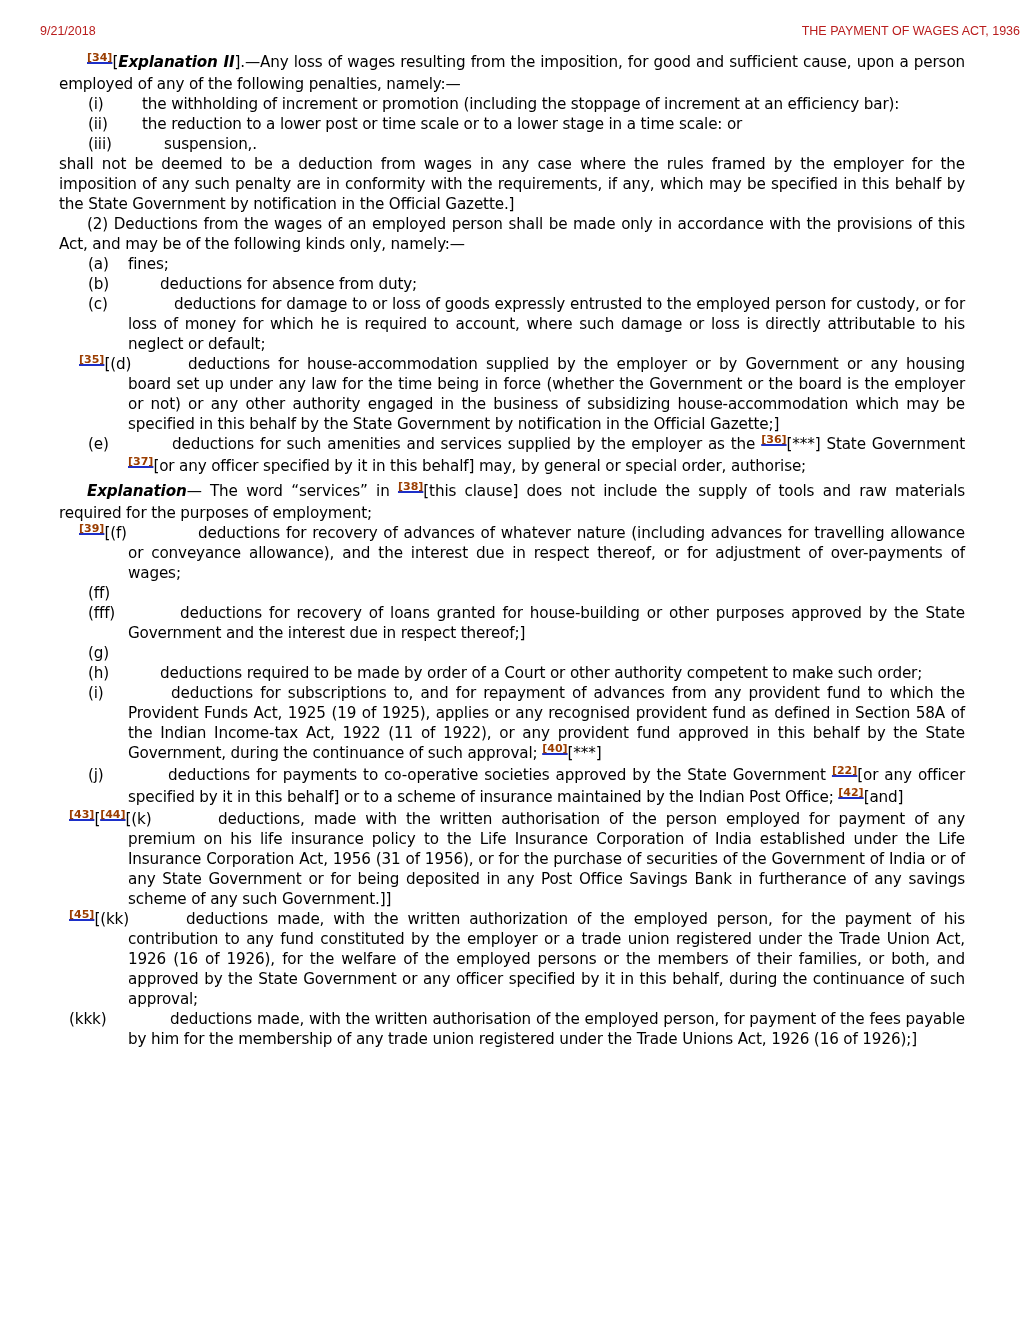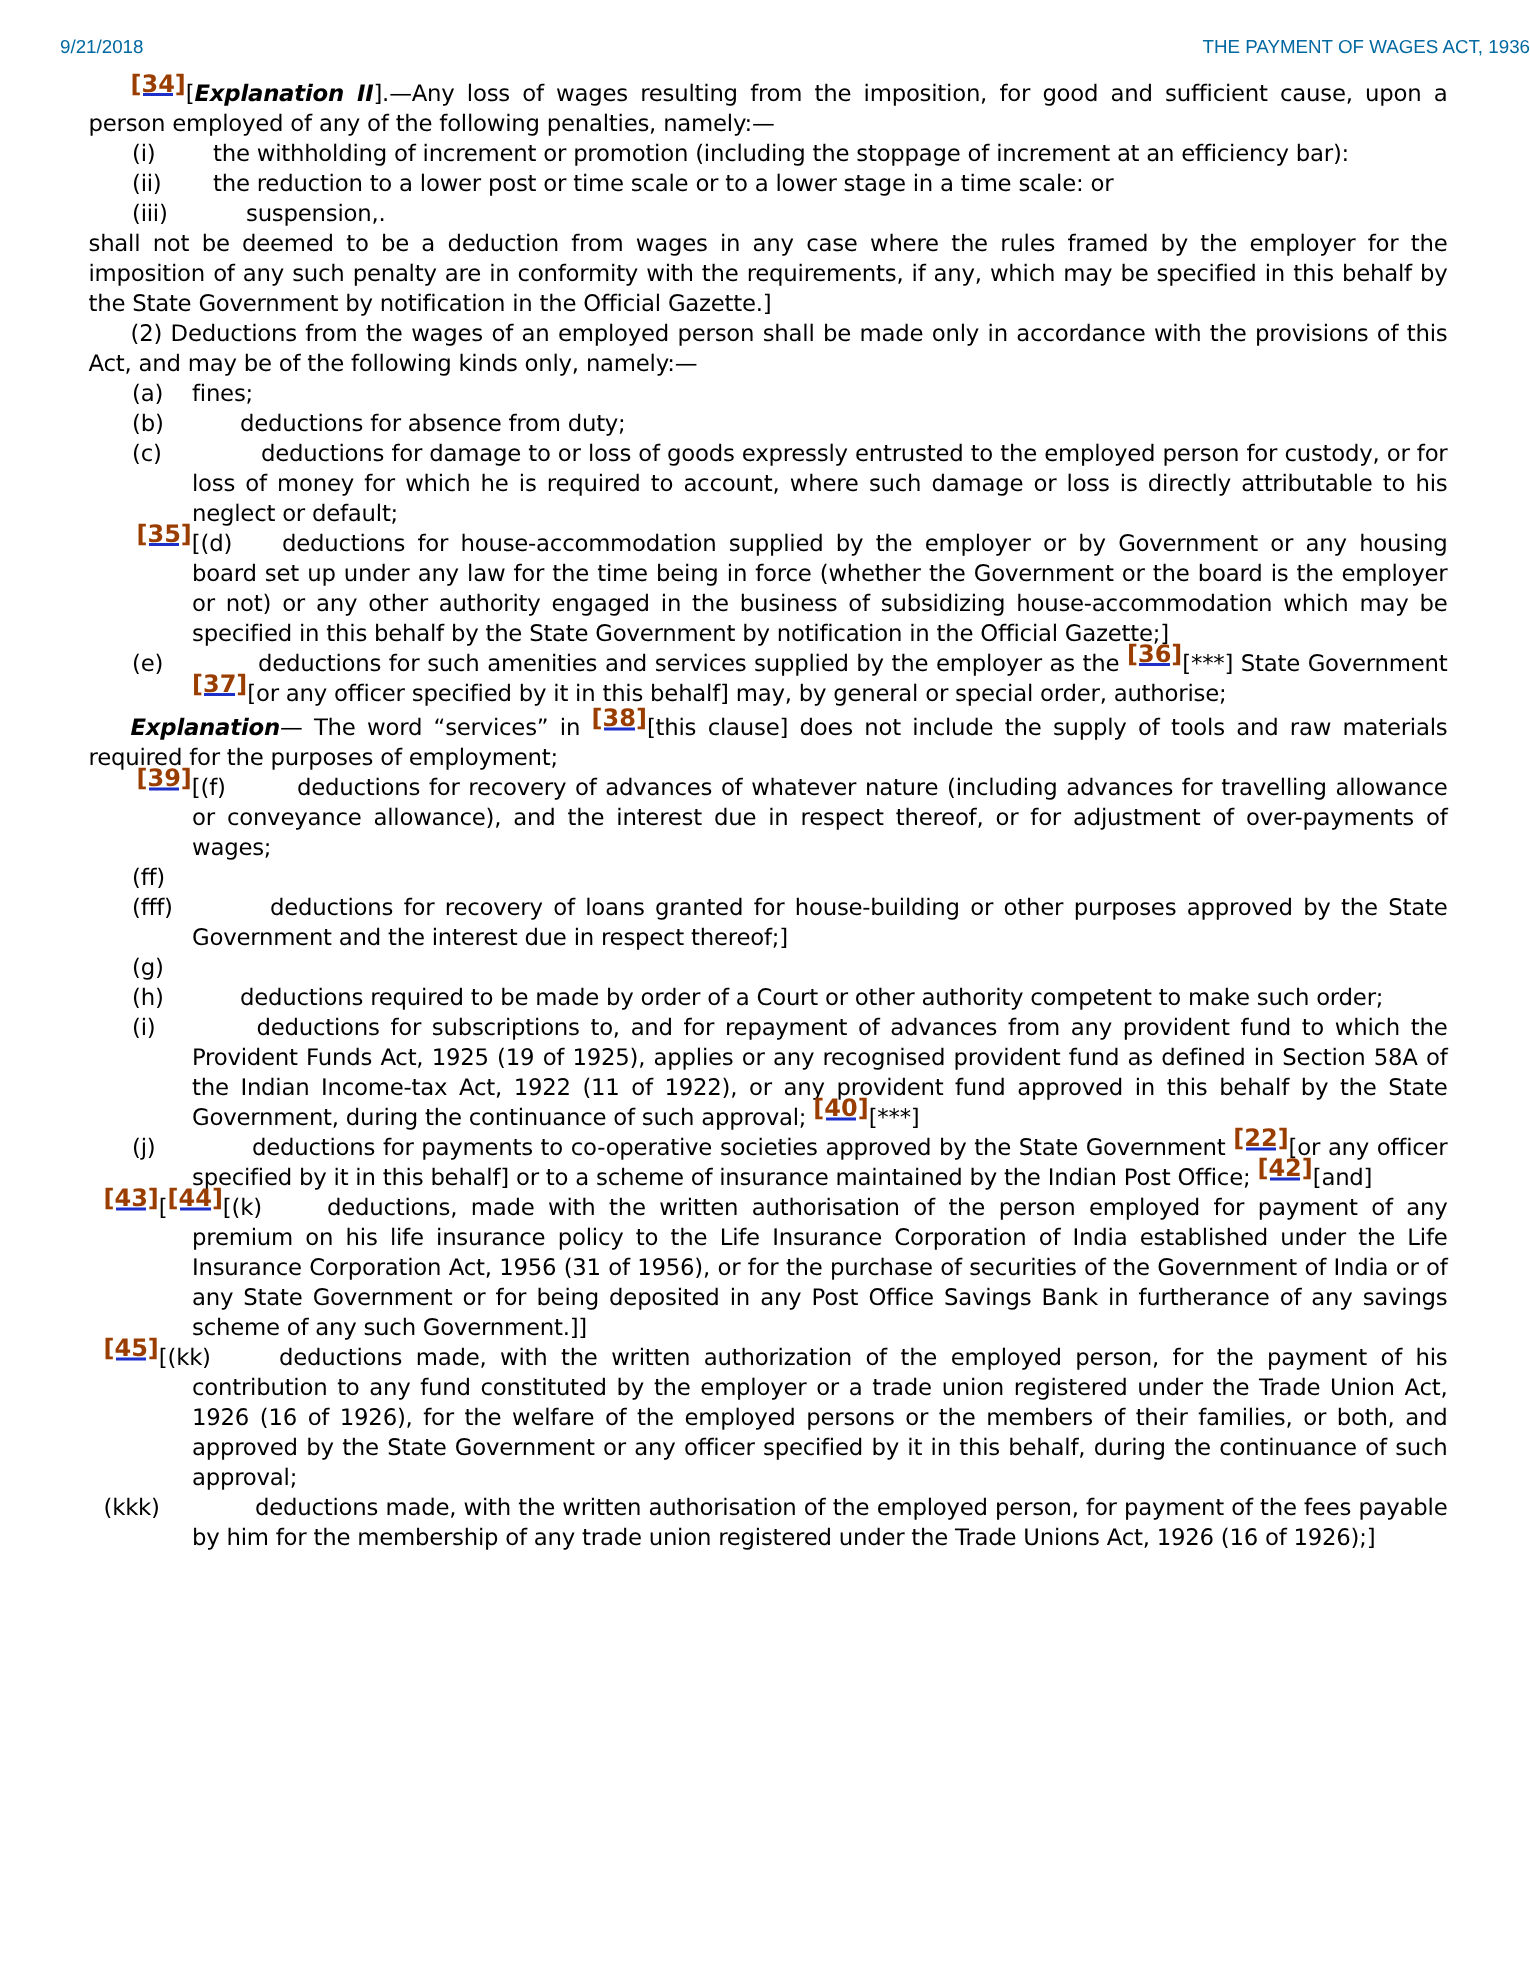--- a/index.html
+++ b/index.html
@@ -1,28 +1,28 @@
 <!DOCTYPE html>
 <html><head>
 <meta charset="utf-8">
 <style>
   html, body { margin: 0; padding: 0; background: #ffffff; }
   body { width: 1020px; height: 1320px; position: relative; overflow: hidden; color: #000; }
-  .hdr { position: absolute; top: 24px; font-family: "Liberation Sans", sans-serif; font-size: 12.5px; color: #0369a1; }
+  .hdr { position: absolute; top: 24px; font-family: "Liberation Sans", sans-serif; font-size: 12.5px; color: #b91c1c; }
   .hdr-date { left: 40px; }
   .hdr-title { left: 0; width: 1020px; text-align: right; }
   .doc { position: absolute; left: 59px; top: 52px; width: 906px;
          font-family: "DejaVu Sans", sans-serif; font-size: 15.2px; line-height: 20px; letter-spacing: -0.15px; }
   .p { text-align: justify; margin: 0; }
   .indent { text-indent: 28px; }
   .gap { margin-top: 3px; }
   .item { position: relative; padding-left: 69px; text-align: justify; margin: 0; }
   .item .lbl { position: absolute; left: 29px; top: 0; }
-  .item .lbl.fn { left: 32px; }
-  .fnref { color: #9a3d00; font-weight: bold; font-size: 16px; position: relative; top: -6px;
+  .item .lbl.fn { left: 20px; }
+  .fnref { color: #9a3d00; font-weight: bold; font-size: 11px; position: relative; top: -6px;
            text-decoration: underline; text-decoration-color: #1c2fc9; text-decoration-thickness: 2px;
            cursor: pointer; letter-spacing: 0; }
   .tab { display: inline-block; }
   .w32 { width: 32px; } .w46 { width: 46px; } .w40 { width: 40px; } .w36 { width: 36px; }
   .w56 { width: 56px; } .w14 { width: 14px; } .w60 { width: 60px; } .w50 { width: 50px; }
   em { font-style: italic; font-weight: bold; }
 </style>
 </head>
 <body>
 

